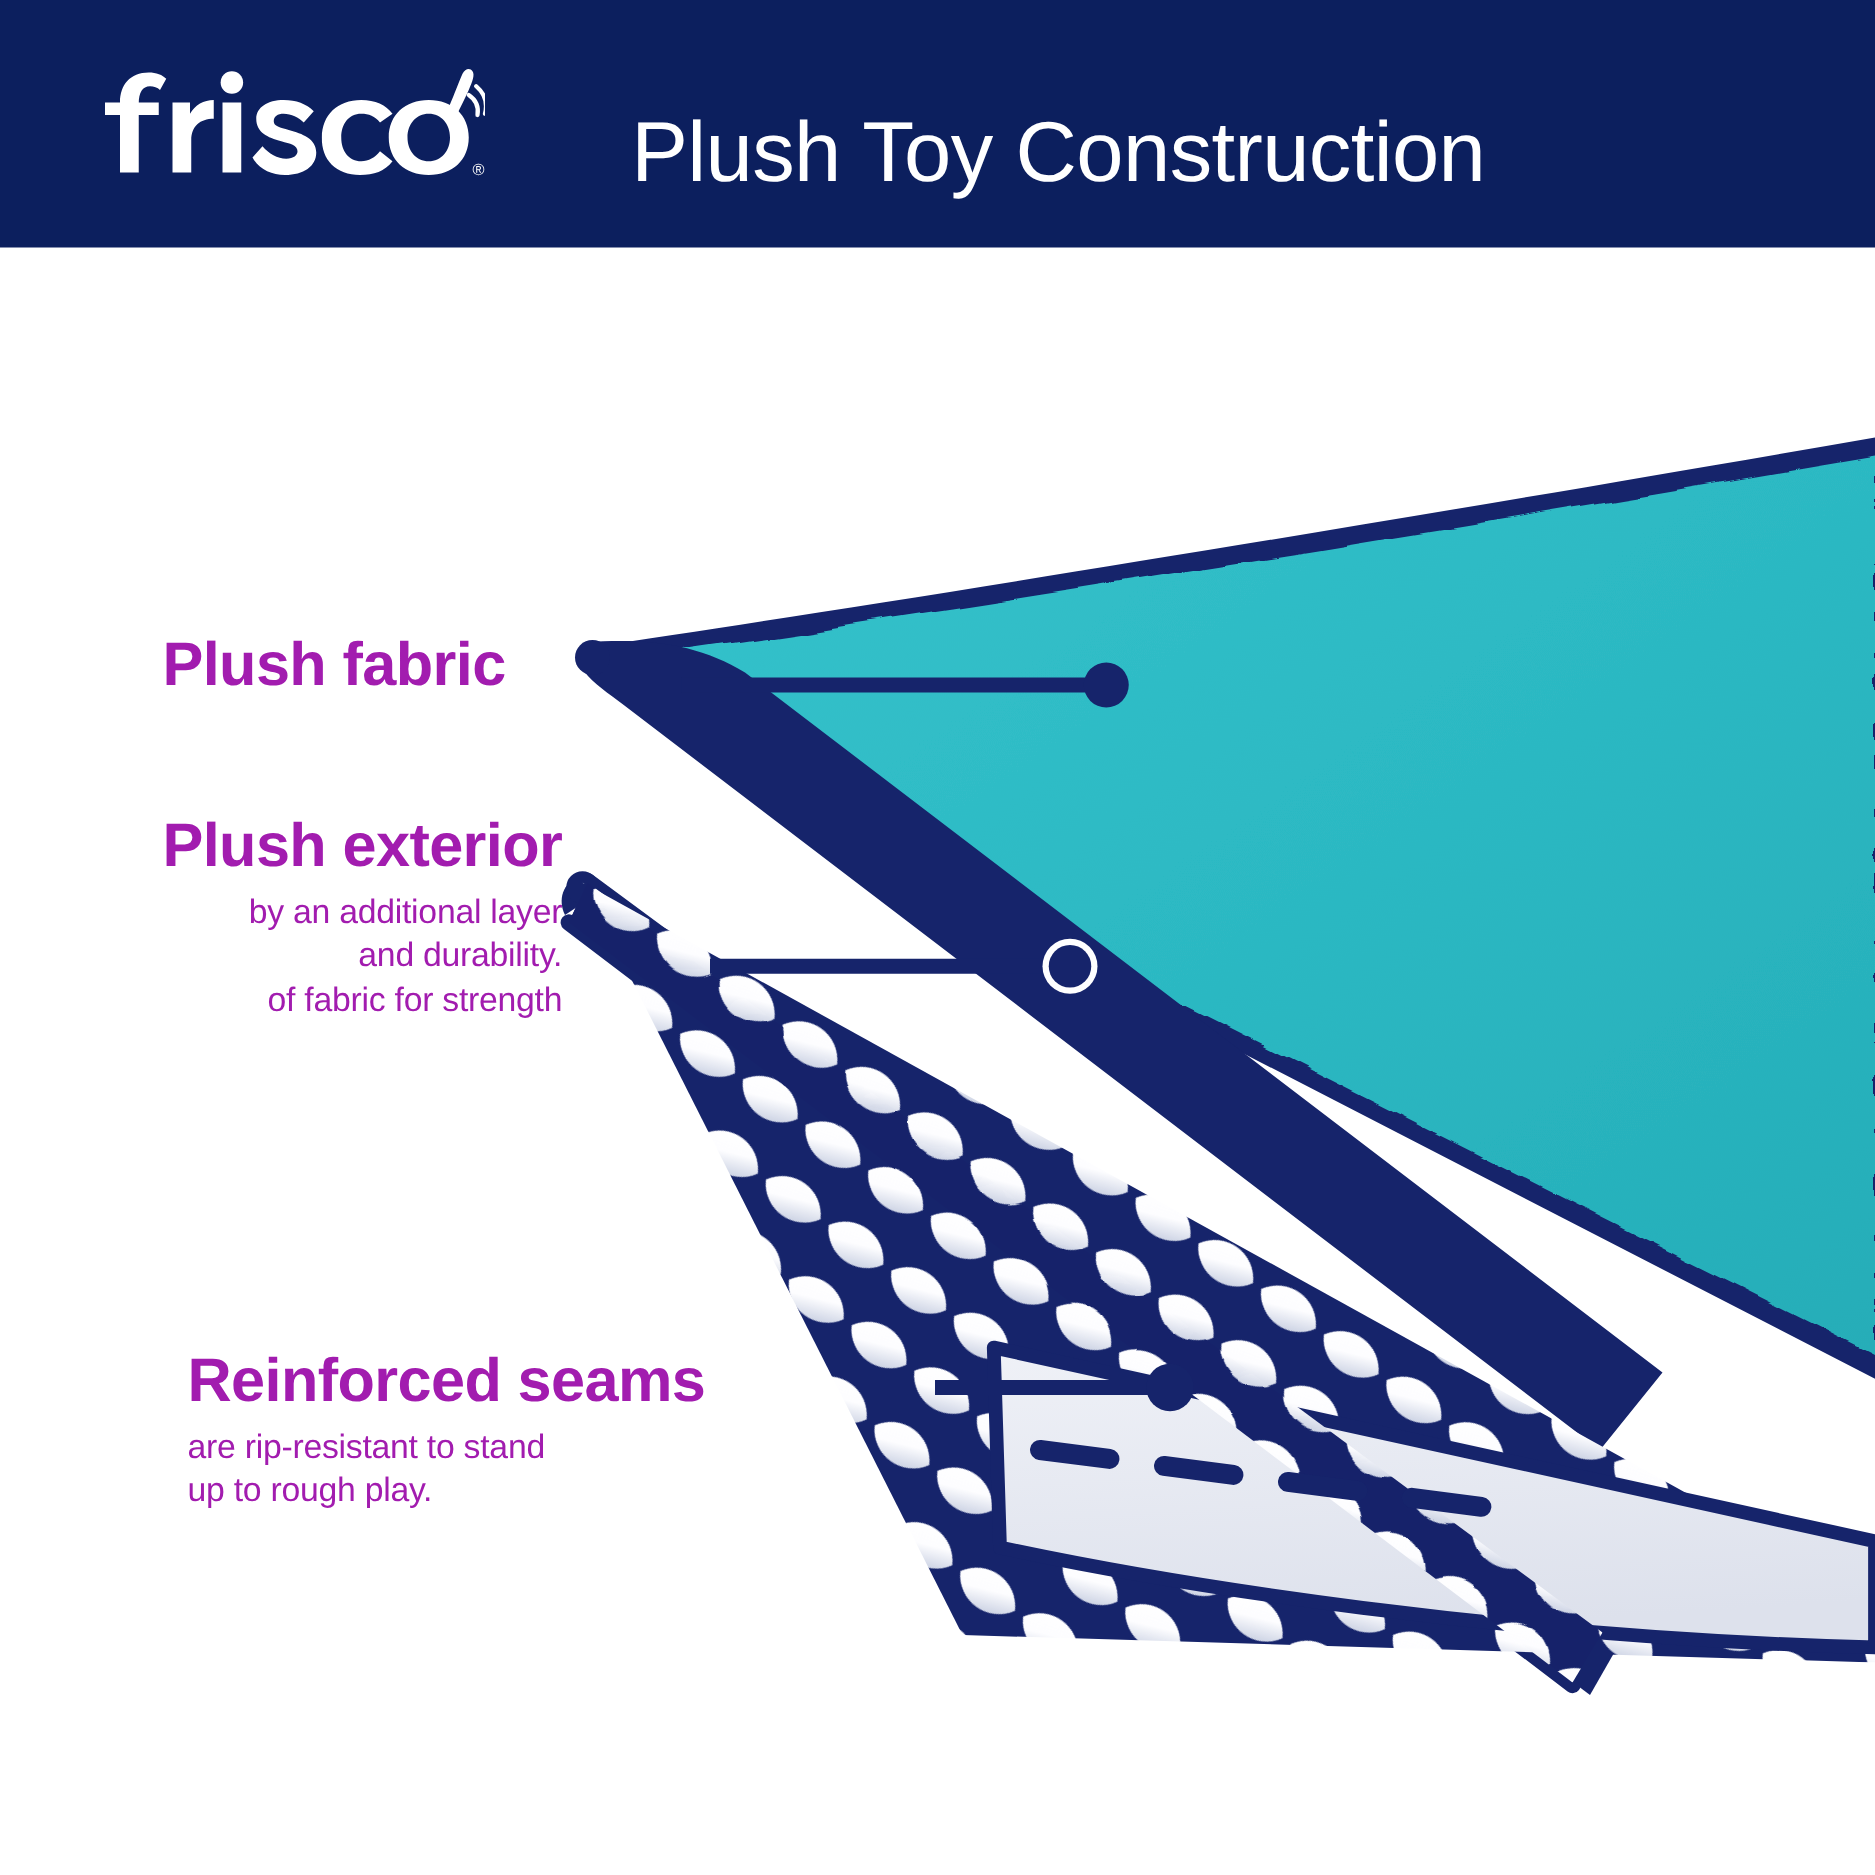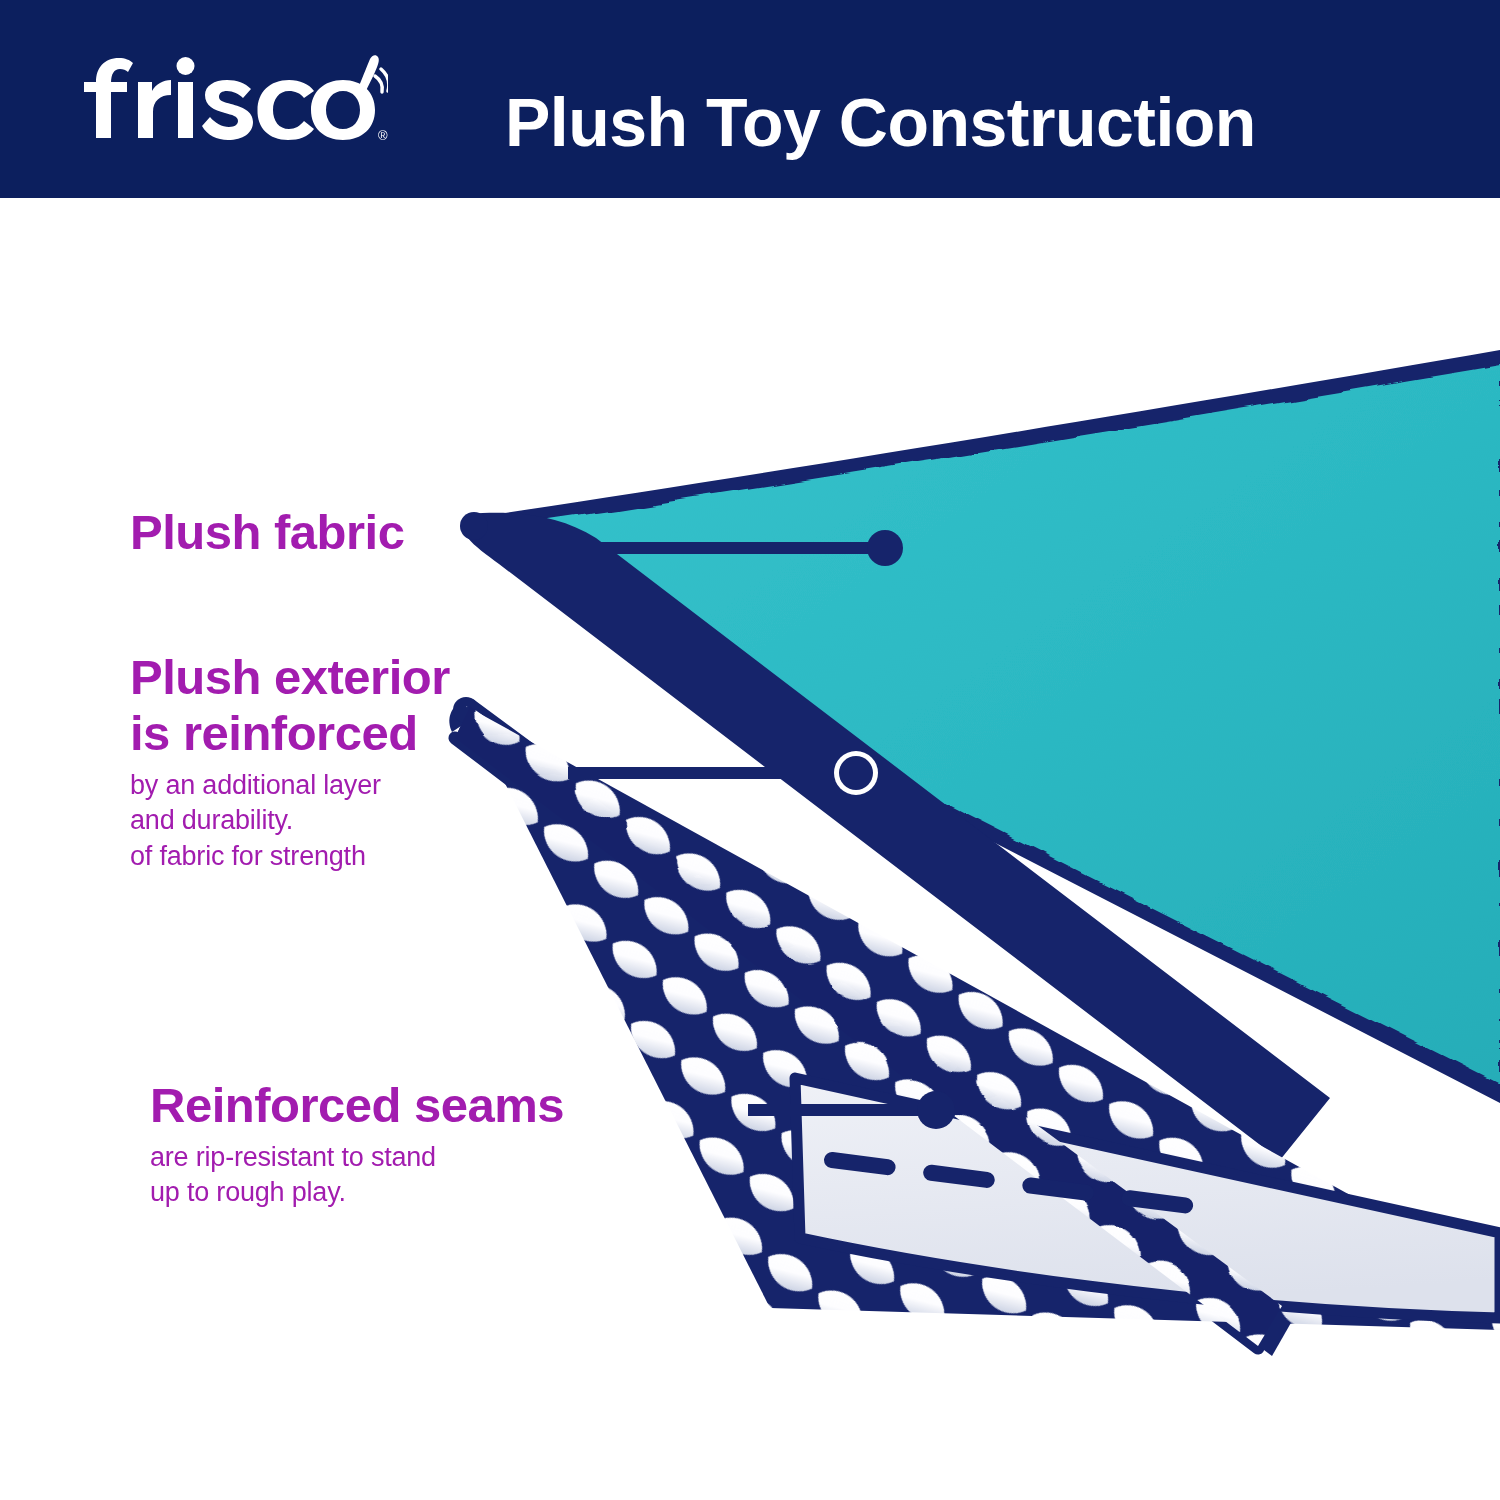--- a/index.html
+++ b/index.html
@@ -21,21 +21,21 @@
   .logo-wrap{
     position:absolute;left:78px;top:50px;width:310px;height:100px;
     display:block;
   }
   .logo-wrap svg{display:block;}
   .header-title{
     position:absolute;left:505px;top:0;height:244px;
     display:flex;align-items:center;
     color:#ffffff;
     font-size:68px;
-    font-weight:bold;
+    font-weight:normal;
     letter-spacing:-0.5px;
     white-space:nowrap;
   }
 
   
   .illus{
     position:absolute;left:0;top:198px;width:1500px;height:1302px;
   }
   .illus svg{display:block;width:1500px;height:1302px;}
 
@@ -45,21 +45,21 @@
     font-size:49px;font-weight:bold;line-height:1.14;
     letter-spacing:-0.5px;white-space:nowrap;
   }
   .callout .body{
     font-size:27px;font-weight:normal;line-height:1.32;
     letter-spacing:-0.2px;margin-top:6px;
   }
   .callout .body div{white-space:nowrap;}
 
   #c1{left:130px;top:505px;}
-  #c2{left:130px;top:650px;}
+  #c2{left:130px;top:650px;text-align:right;}
   #c3{left:130px;top:1078px;margin-left:20px;}
 </style>
 </head>
 <body>
 
 <div class="page">
 
   <div class="header">
 
     <div class="logo-wrap">
@@ -224,21 +224,20 @@
       </g>
     </svg>
   </div>
 
   <div class="callout" id="c1">
     <div class="head">Plush fabric</div>
   </div>
 
   <div class="callout" id="c2">
     <div class="head">Plush exterior</div>
-    <div class="head">is reinforced</div>
     <div class="body">
       <div>by an additional layer</div>
       <div>and durability.</div>
       <div>of fabric for strength</div>
     </div>
   </div>
 
   <div class="callout" id="c3">
     <div class="head">Reinforced seams</div>
     <div class="body">

